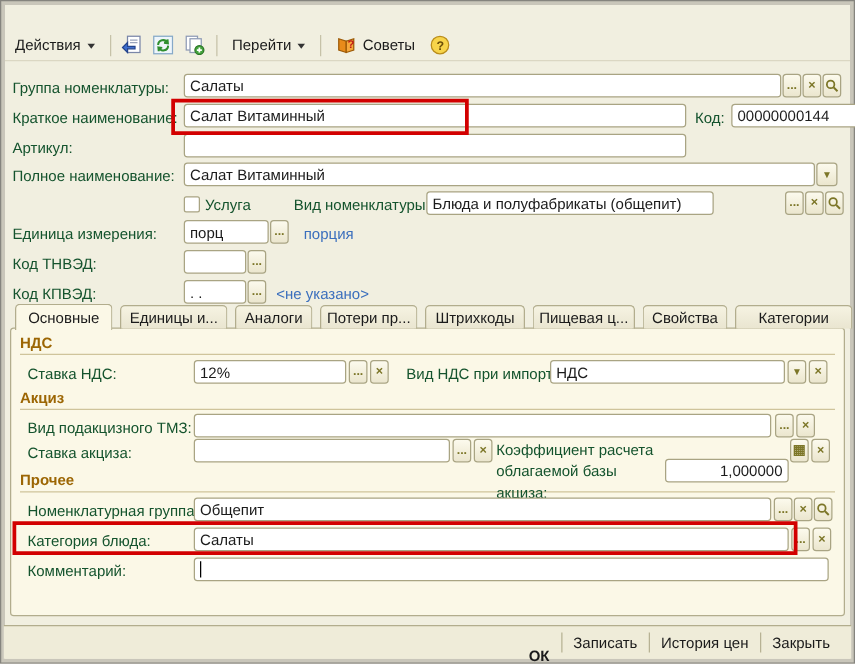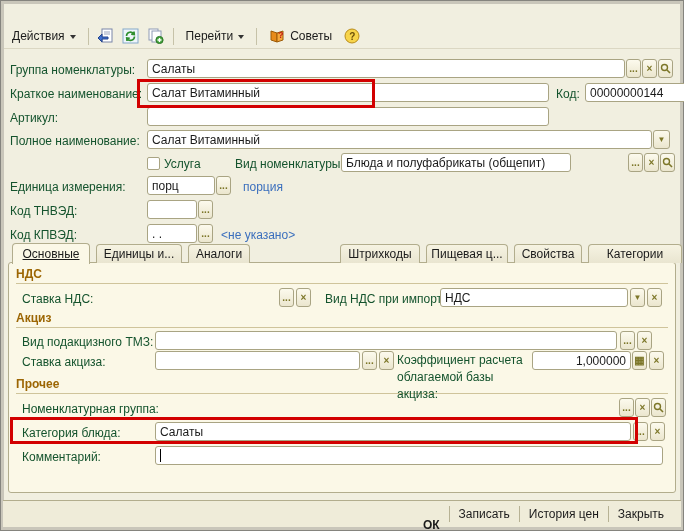--- a/index.html
+++ b/index.html
@@ -56,21 +56,21 @@
   .checkbox { position:absolute; width:13px; height:13px; background:#fff; border:1px solid #a9a483; border-radius:2px; }
 
   
   .tab {
     position:absolute; top:244px; height:19px;
     background:linear-gradient(#f6f3e2,#e9e5d0);
     border:1px solid #b2ad8d; border-bottom:none; border-radius:4px 4px 0 0;
     display:flex; align-items:center; justify-content:center;
     z-index:2; white-space:nowrap; cursor:default;
   }
-  .tab.active { top:243px; height:21px; background:#fbf8e7; z-index:4;text-decoration:underline; }
+  .tab.active { top:243px; height:21px; background:#fbf8e7; z-index:4; }
   .panel {
     position:absolute; left:8px; top:262px; width:668px; height:231px;
     background:#fbf8e7; border:1px solid #b2ad8d; border-radius:3px; z-index:1;
   }
   .sechdr {
     position:absolute; left:16px; width:652px;
     color:#9c6604; font-weight:bold; padding-bottom:2px;
     border-bottom:1px solid #cfc49b; z-index:2; white-space:nowrap;
   }
   .panel-el { z-index:3; }
@@ -234,37 +234,43 @@
 
   <div class="tab active" style="left:12px;  width:78px">
       <span>Основные</span>
     </div>
   <div class="tab" style="left:96px;  width:86px">
       <span>Единицы и...</span>
     </div>
   <div class="tab" style="left:188px; width:62px">
       <span>Аналоги</span>
     </div>
+  <div class="tab" style="left:256px; width:78px">
+      <span>Потери пр...</span>
+    </div>
   <div class="tab" style="left:426px; width:82px">
       <span>Пищевая ц...</span>
     </div>
   <div class="tab" style="left:340px; width:80px">
       <span>Штрихкоды</span>
     </div>
   <div class="tab" style="left:514px; width:68px">
       <span>Свойства</span>
     </div>
   <div class="tab" style="left:588px; width:94px">
       <span>Категории</span>
     </div>
 
   <div class="panel"></div>
 
   <div class="sechdr" style="top:267px">НДС</div>
   <span class="lbl panel-el" style="left:22px; top:292px">Ставка НДС:</span>
+  <div class="field panel-el" style="left:155px; top:288px; width:122px">
+      <span class="val">12%</span>
+    </div>
   <div class="mini panel-el" style="left:279px; top:288px">
       <span>...</span>
     </div>
   <div class="mini panel-el" style="left:296px; top:288px">
       <span>×</span>
     </div>
   <span class="lbl panel-el" style="left:325px; top:292px">Вид НДС при импорте:</span>
   <div class="field panel-el" style="left:440px; top:288px; width:188px">
       <span class="val">НДС</span>
     </div>
@@ -291,32 +297,35 @@
   <div class="field panel-el" style="left:155px; top:351px; width:205px">
       <span class="val"></span>
     </div>
   <div class="mini panel-el" style="left:362px; top:351px">
       <span>...</span>
     </div>
   <div class="mini panel-el" style="left:379px; top:351px">
       <span>×</span>
     </div>
   <span class="lbl panel-el" style="left:397px; top:352px; width:132px; white-space:normal; line-height:17px">Коэффициент расчета облагаемой базы акциза:</span>
-  <div class="field num panel-el" style="left:532px; top:351px; width:99px">
+  <div class="field num panel-el" style="left:532px; top:367px; width:99px">
       <span class="val">1,000000</span>
     </div>
   <div class="mini panel-el" style="left:632px; top:351px">
       <span style="font-size:11px">▦</span>
     </div>
   <div class="mini panel-el" style="left:649px; top:351px">
       <span>×</span>
     </div>
 
   <div class="sechdr" style="top:377px">Прочее</div>
   <span class="lbl panel-el" style="left:22px; top:402px">Номенклатурная группа:</span>
+  <div class="field panel-el" style="left:155px; top:398px; width:462px">
+      <span class="val">Общепит</span>
+    </div>
   <div class="mini panel-el" style="left:619px; top:398px">
       <span>...</span>
     </div>
   <div class="mini panel-el" style="left:635px; top:398px">
       <span>×</span>
     </div>
   <div class="mini panel-el" style="left:651px; top:398px">
     <svg width="11" height="11" viewBox="0 0 11 11">
         <circle cx="4.5" cy="4.5" r="3" fill="none" stroke="#7c7628" stroke-width="1.4"></circle>
         <line x1="7" y1="7" x2="10" y2="10" stroke="#7c7628" stroke-width="1.6"></line>

